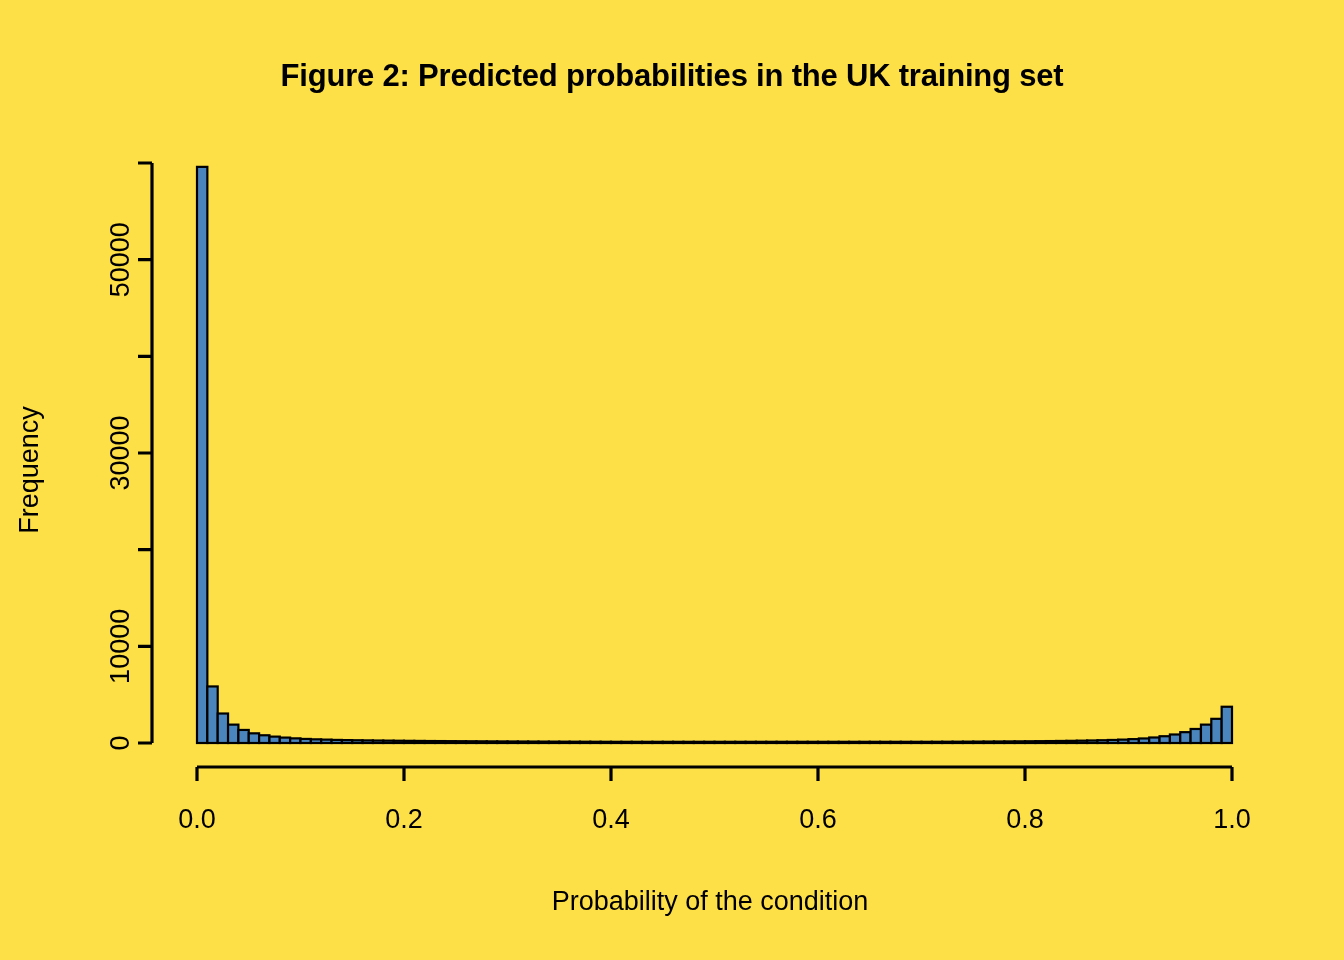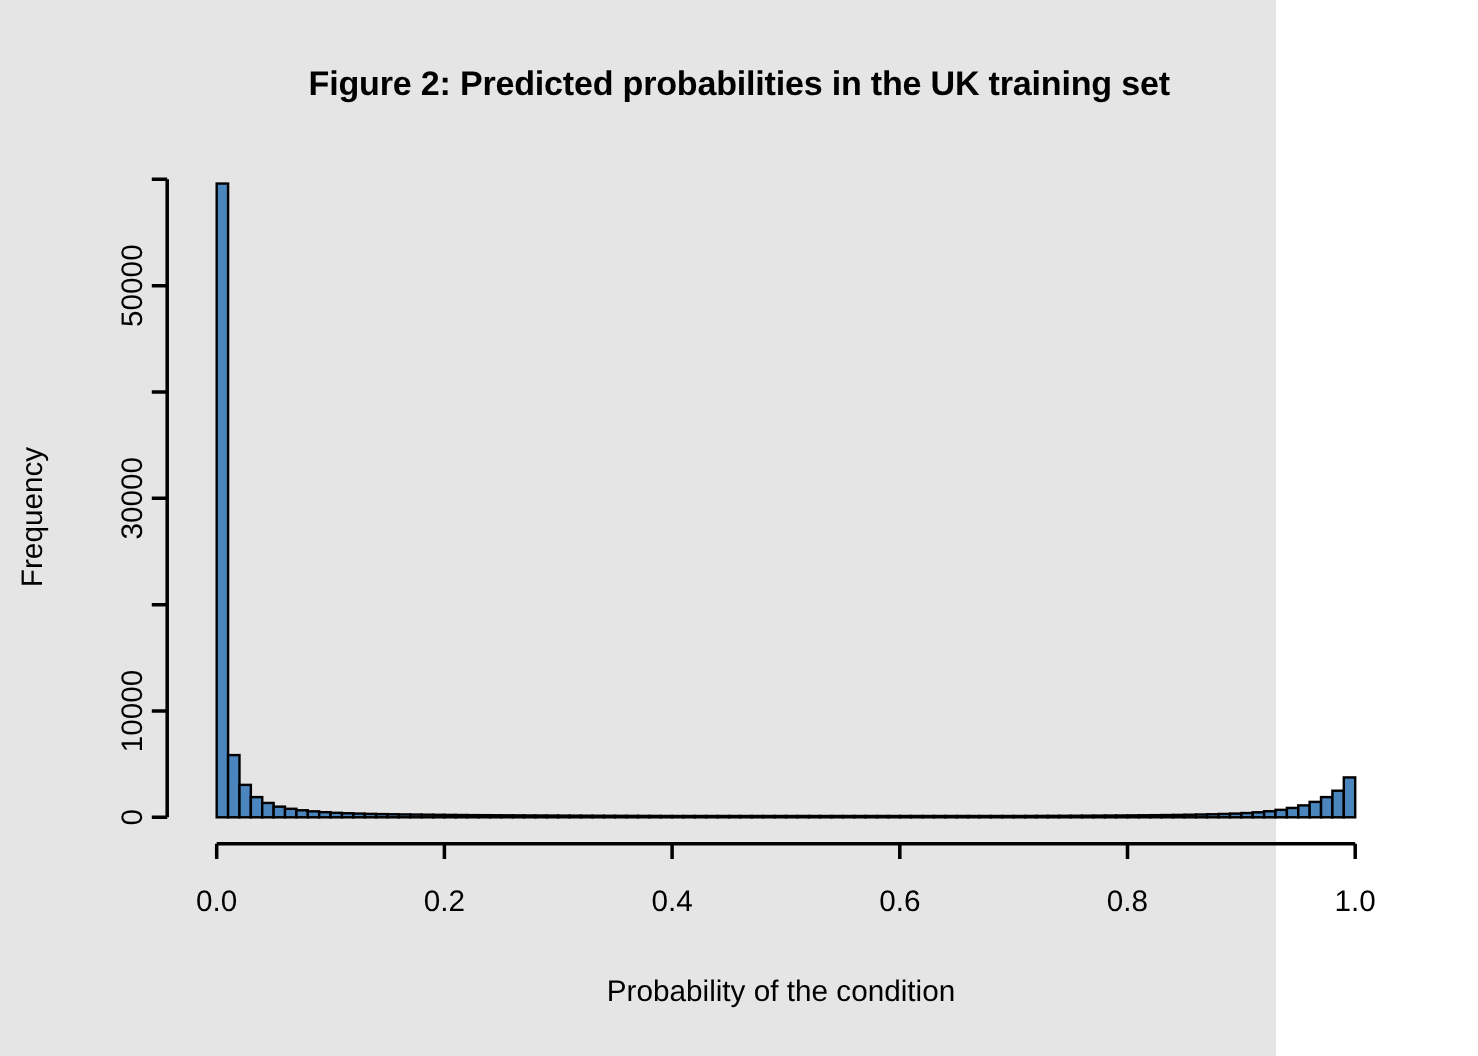--- a/index.html
+++ b/index.html
@@ -9,23 +9,23 @@
   }
   body {
     width: 1344px;
     height: 960px;
     font-family: "Liberation Sans", sans-serif;
     color: #000000;
     overflow: hidden;
   }
   #figure-root {
     position: relative;
-    width: 1160px;
+    width: 1344px;
     height: 960px;
-    background: #e5e5e5;
+    background: #fde047;
     text-decoration: underline;
   }
   #chart-title {
     position: absolute;
     left: 0;
     top: 58px;
     width: 1344px;
     text-align: center;
     font-size: 31px;
     font-weight: bold;

